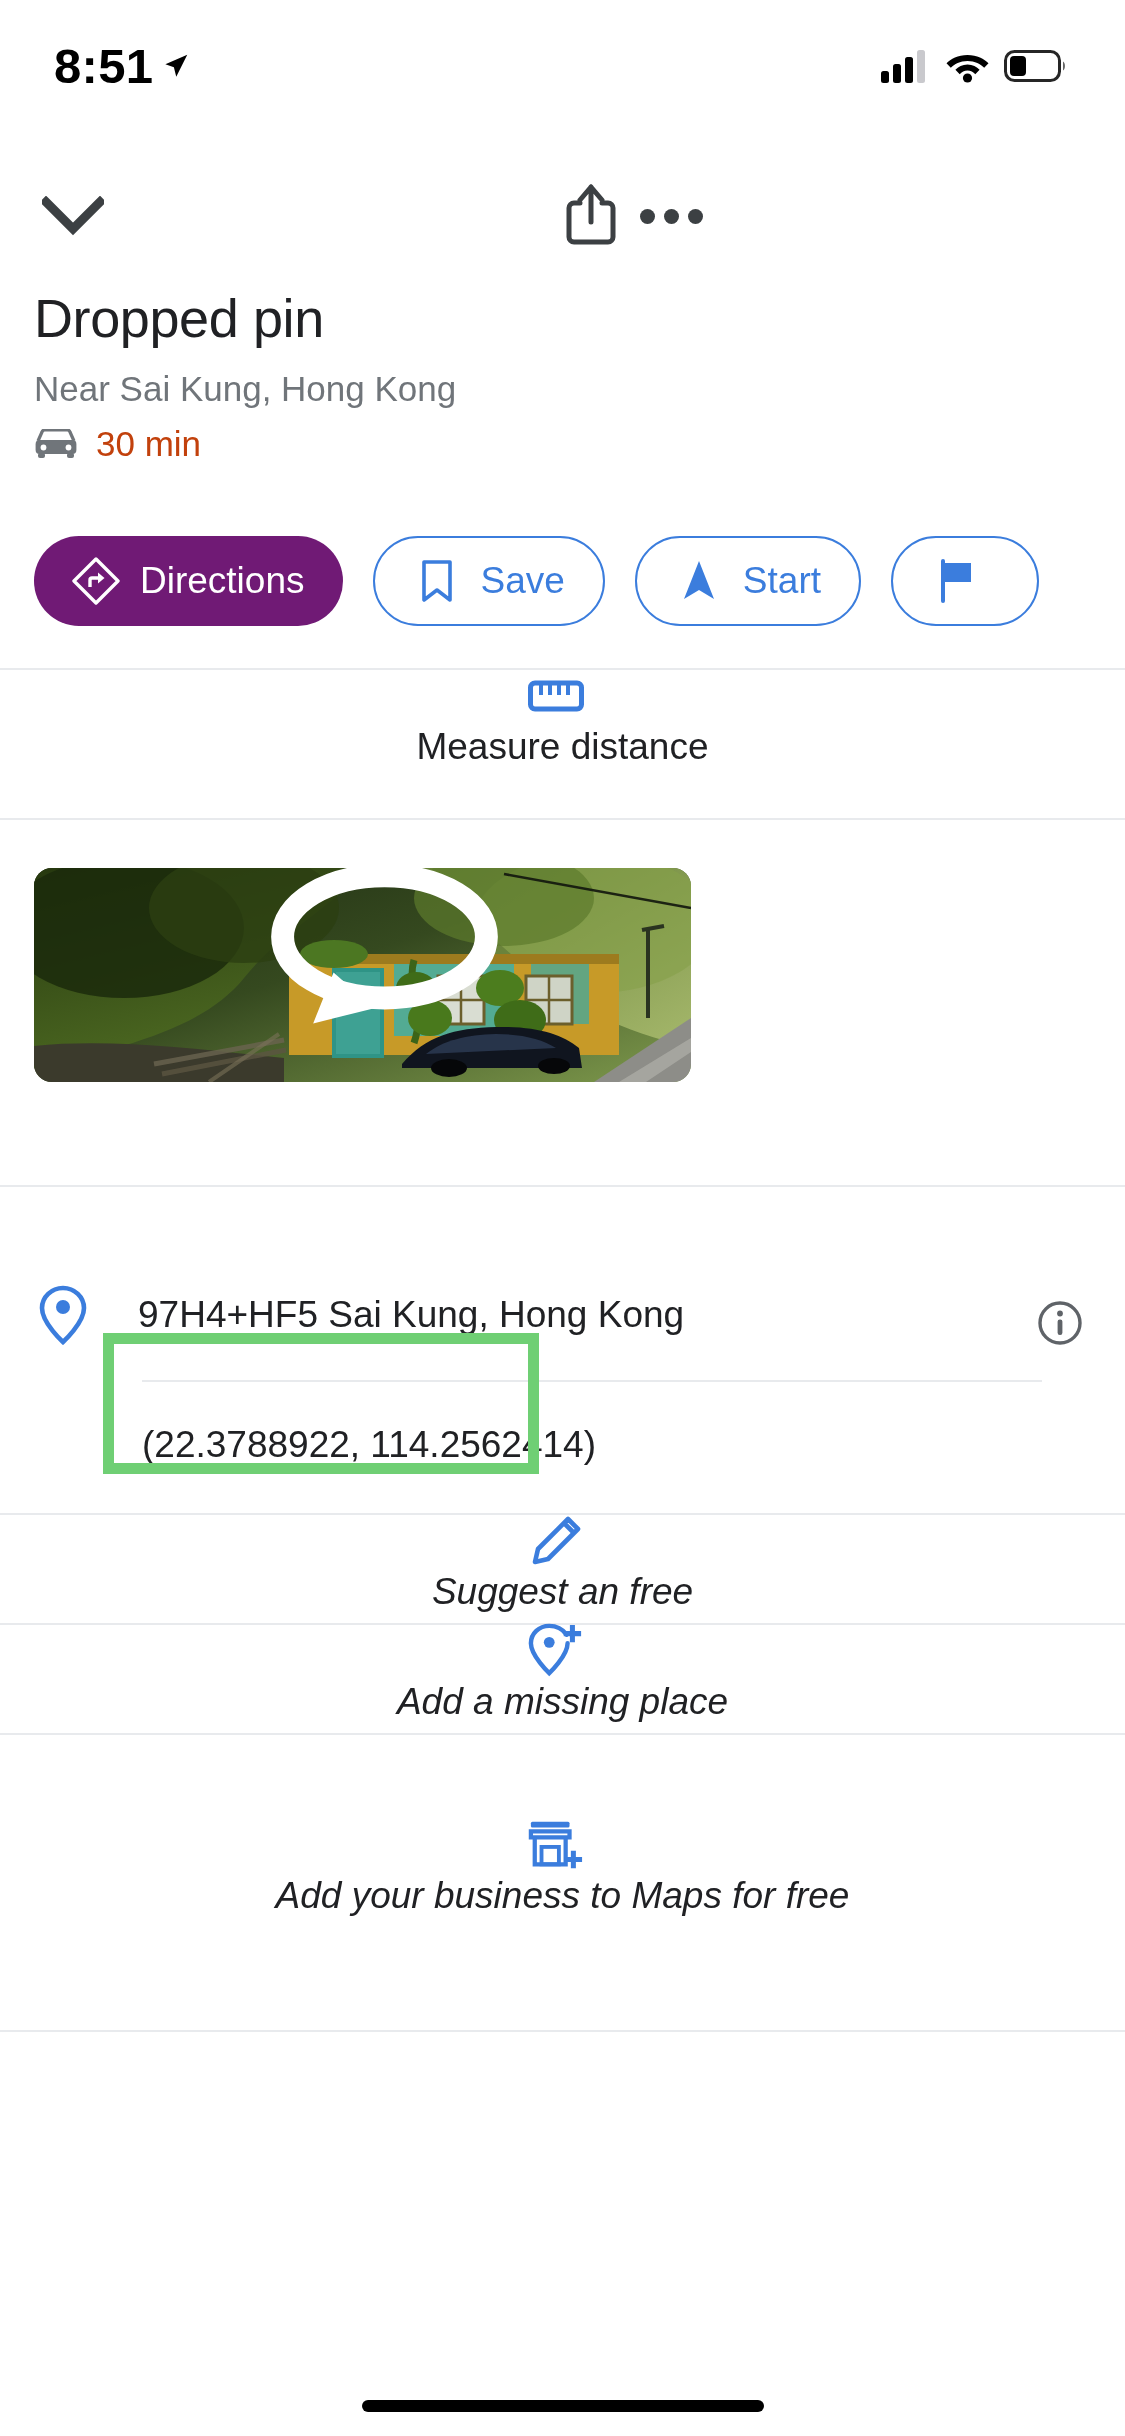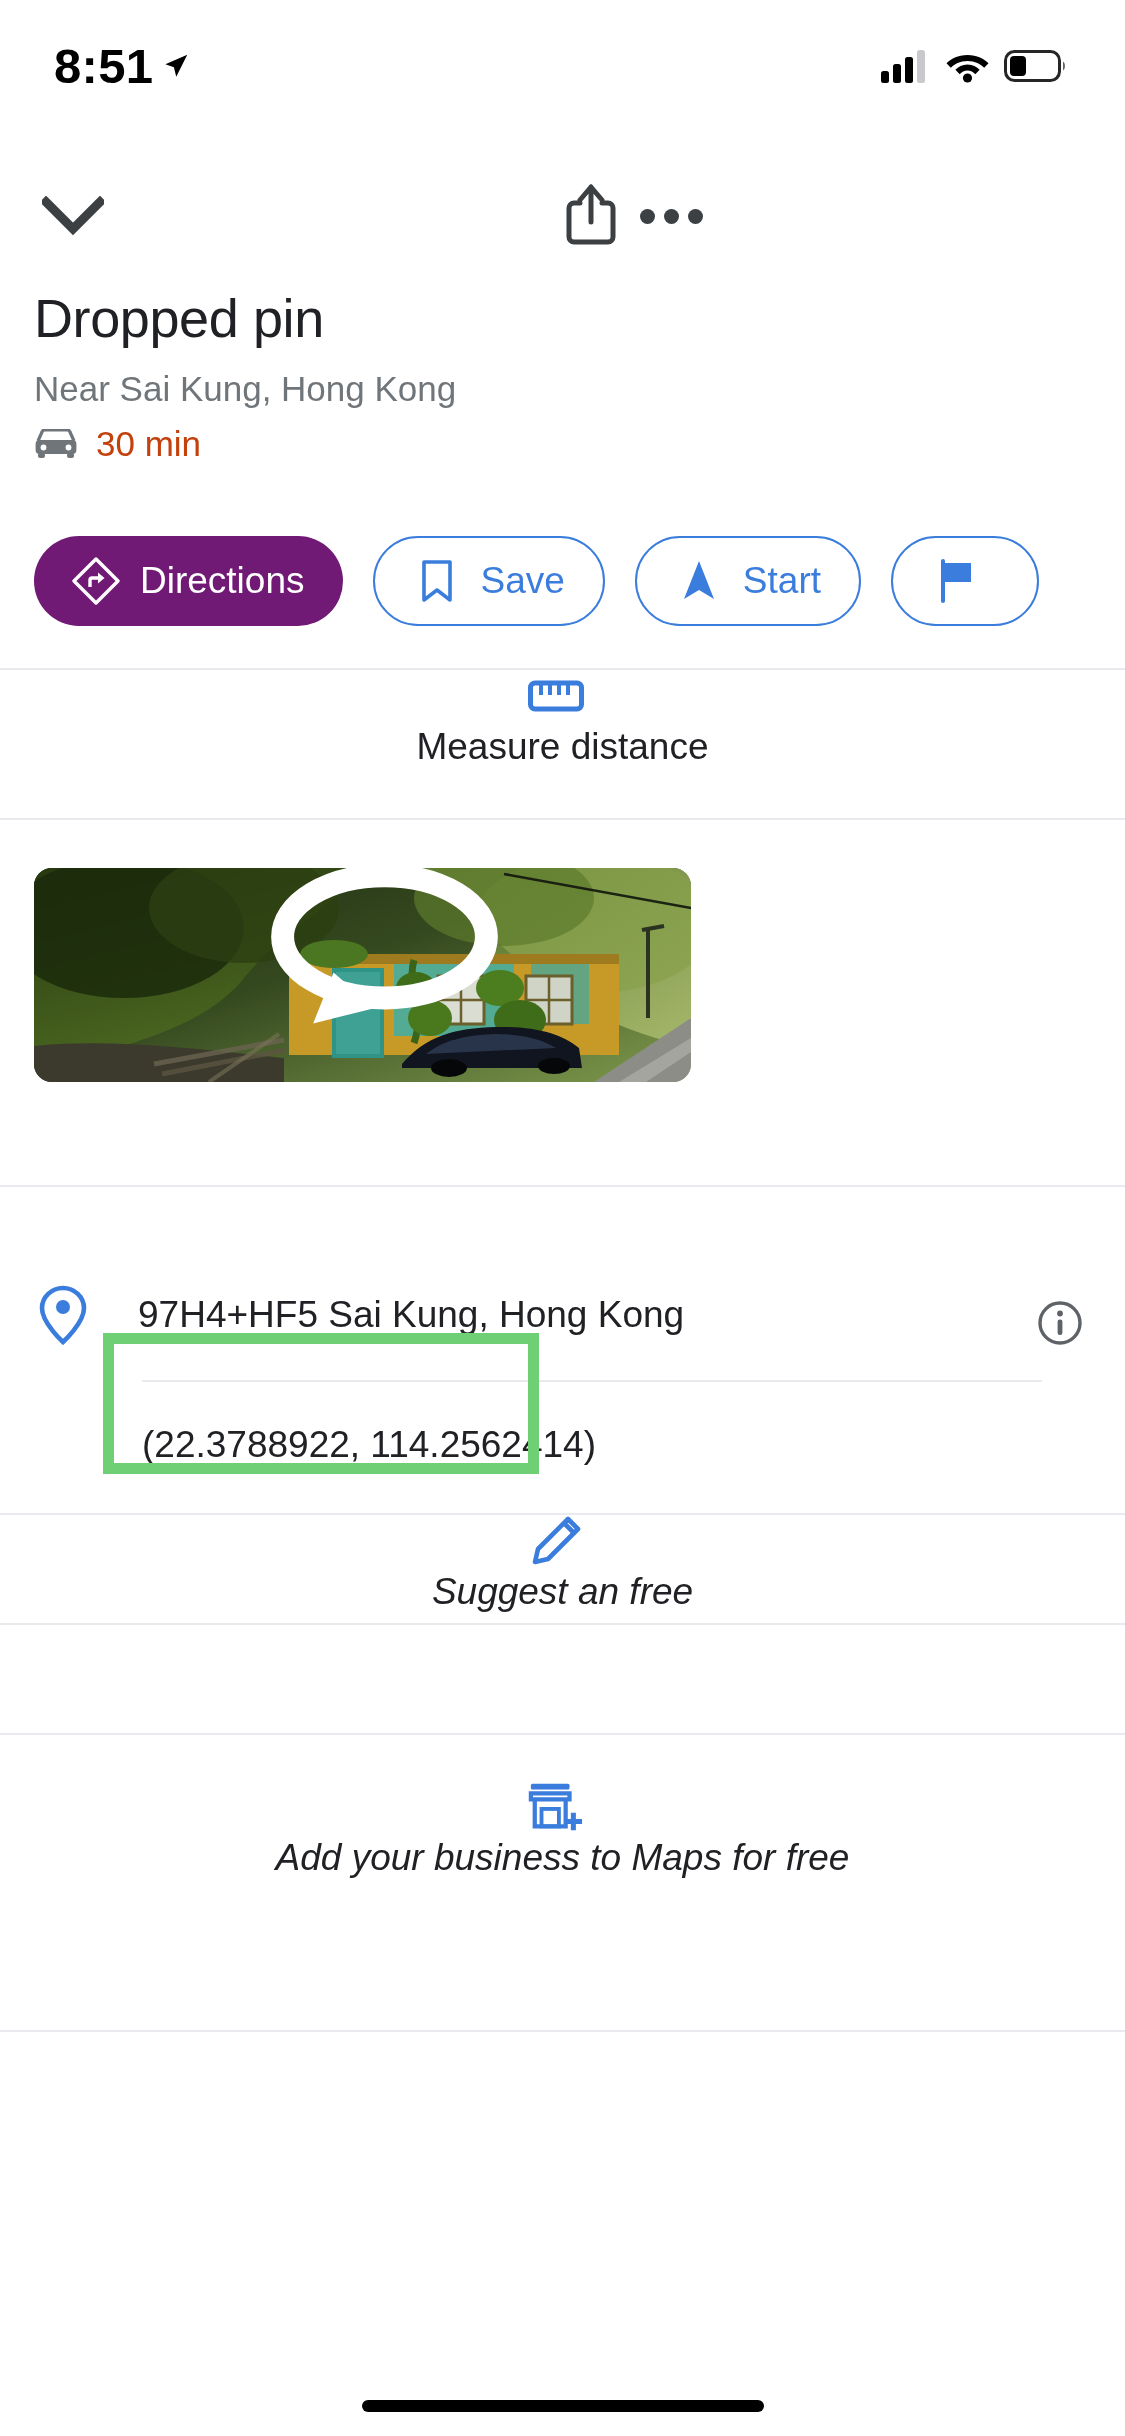--- a/index.html
+++ b/index.html
@@ -320,24 +320,34 @@
       <svg width="56" height="56" viewBox="0 0 56 56">
         <path d="M40 6 L50 16 L20 46 L7 49 L10 36 Z" fill="none" stroke="#3b7ddd" stroke-width="4.6" stroke-linejoin="round"></path>
         <path d="M36 10 L46 20" stroke="#3b7ddd" stroke-width="4.6"></path>
       </svg>
     </span>
     <span class="row-label italic">Suggest an free</span>
   </div>
 
   <div class="hr" style="top:1623px;"></div>
 
+  <div class="row" style="top:1623px; height:110px;">
+    <span class="row-ico">
+      <svg width="58" height="58" viewBox="0 0 58 58">
+        <path d="M40 12 C36 6.5 29 3 22 3 C11.5 3 3 11 3 21 C3 34 22 52 22 52 C22 52 41 34 41 21" fill="none" stroke="#3b7ddd" stroke-width="4.6" stroke-linecap="round"></path>
+        <circle cx="22" cy="20" r="5.6" fill="#3b7ddd"></circle>
+        <path d="M46 2 L46 20 M37 11 L55 11" stroke="#3b7ddd" stroke-width="5.2" stroke-linecap="butt"></path>
+      </svg>
+    </span>
+    <span class="row-label italic">Add a missing place</span>
+  </div>
 
   <div class="hr" style="top:1733px;"></div>
 
-  <div class="row" style="top:1779px; height:110px;">
+  <div class="row" style="top:1817px; height:110px;">
     <span class="row-ico">
       <svg width="58" height="56" viewBox="0 0 58 56">
         <rect x="3" y="4" width="40" height="6" rx="1.6" fill="#3b7ddd"></rect>
         <path d="M3 14 L43 14 L43 20 L3 20 Z" fill="none" stroke="#3b7ddd" stroke-width="4.4"></path>
         <path d="M7 20 L7 48 L39 48 L39 20" fill="none" stroke="#3b7ddd" stroke-width="4.4"></path>
         <rect x="14" y="30" width="18" height="18" fill="none" stroke="#3b7ddd" stroke-width="4"></rect>
         <path d="M47 34 L47 52 M38 43 L56 43" stroke="#3b7ddd" stroke-width="5.2" stroke-linecap="butt"></path>
       </svg>
     </span>
     <span class="row-label italic">Add your business to Maps for free</span>

